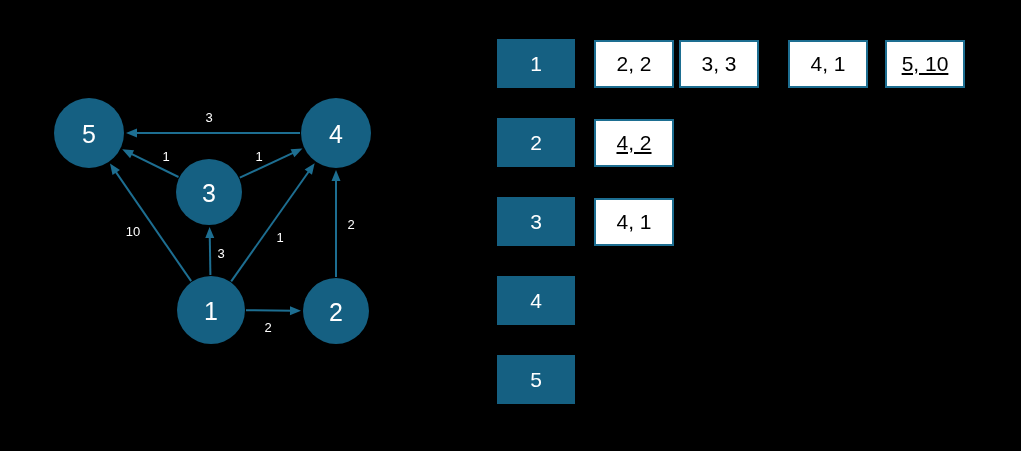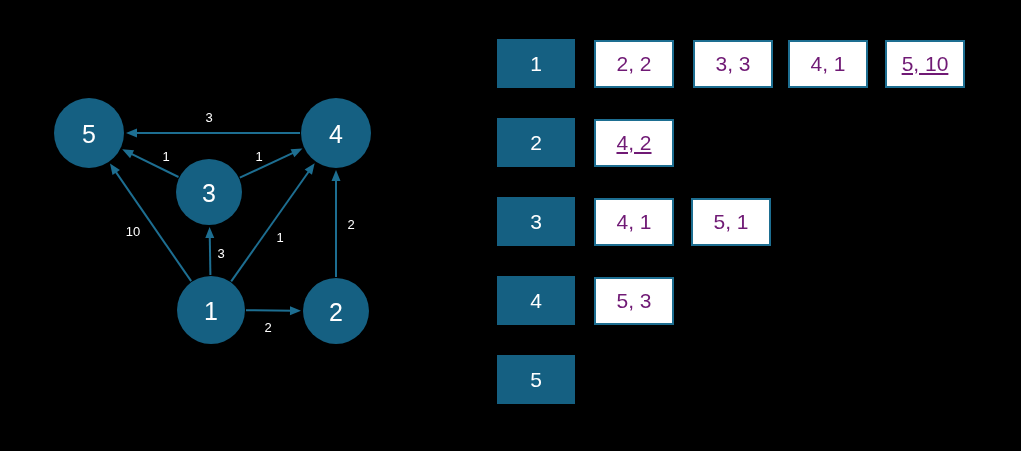--- a/index.html
+++ b/index.html
@@ -95,21 +95,21 @@
     justify-content: center;
   }
   .adj-cell {
     position: absolute;
     top: 1px;
     width: 80px;
     height: 48px;
     box-sizing: border-box;
     background: #ffffff;
     border: 2px solid #1d6e91;
-    color: #701a75;
+    color: #000000;
     font-size: 21px;
     display: flex;
     align-items: center;
     justify-content: center;
   }
 </style>
 </head>
 <body>
 
 <div id="canvas">
@@ -156,35 +156,33 @@
           <text x="268" y="327" class="edge-weight">2</text>
           <text x="351" y="224" class="edge-weight">2</text>
         </g>
     </svg>
   </div>
 
   <div id="adjacency-panel">
       <div class="adj-row" style="top: 0px; width: 500px;">
         <div class="adj-head">1</div>
         <div class="adj-cell" style="left: 97px;">2, 2</div>
-        <div class="adj-cell" style="left: 196px; text-align: right;">3, 3</div>
+        <div class="adj-cell" style="left: 182px; text-align: right;">3, 3</div>
         <div class="adj-cell" style="left: 291px;">4, 1</div>
         <div class="adj-cell" style="left: 388px; text-decoration: underline;">5, 10</div>
       </div>
       <div class="adj-row" style="top: 79px; width: 500px;">
         <div class="adj-head">2</div>
         <div class="adj-cell" style="left: 97px; text-decoration: underline;">4, 2</div>
       </div>
       <div class="adj-row" style="top: 158px; width: 500px;">
         <div class="adj-head">3</div>
         <div class="adj-cell" style="left: 97px;">4, 1</div>
-        <div class="adj-cell" style="left: 194px;">5, 1</div>
       </div>
       <div class="adj-row" style="top: 237px; width: 500px;">
         <div class="adj-head">4</div>
-        <div class="adj-cell" style="left: 97px;">5, 3</div>
       </div>
       <div class="adj-row" style="top: 316px; width: 500px;">
         <div class="adj-head">5</div>
       </div>
     </div>
 
 </div>
 
 </body></html>

